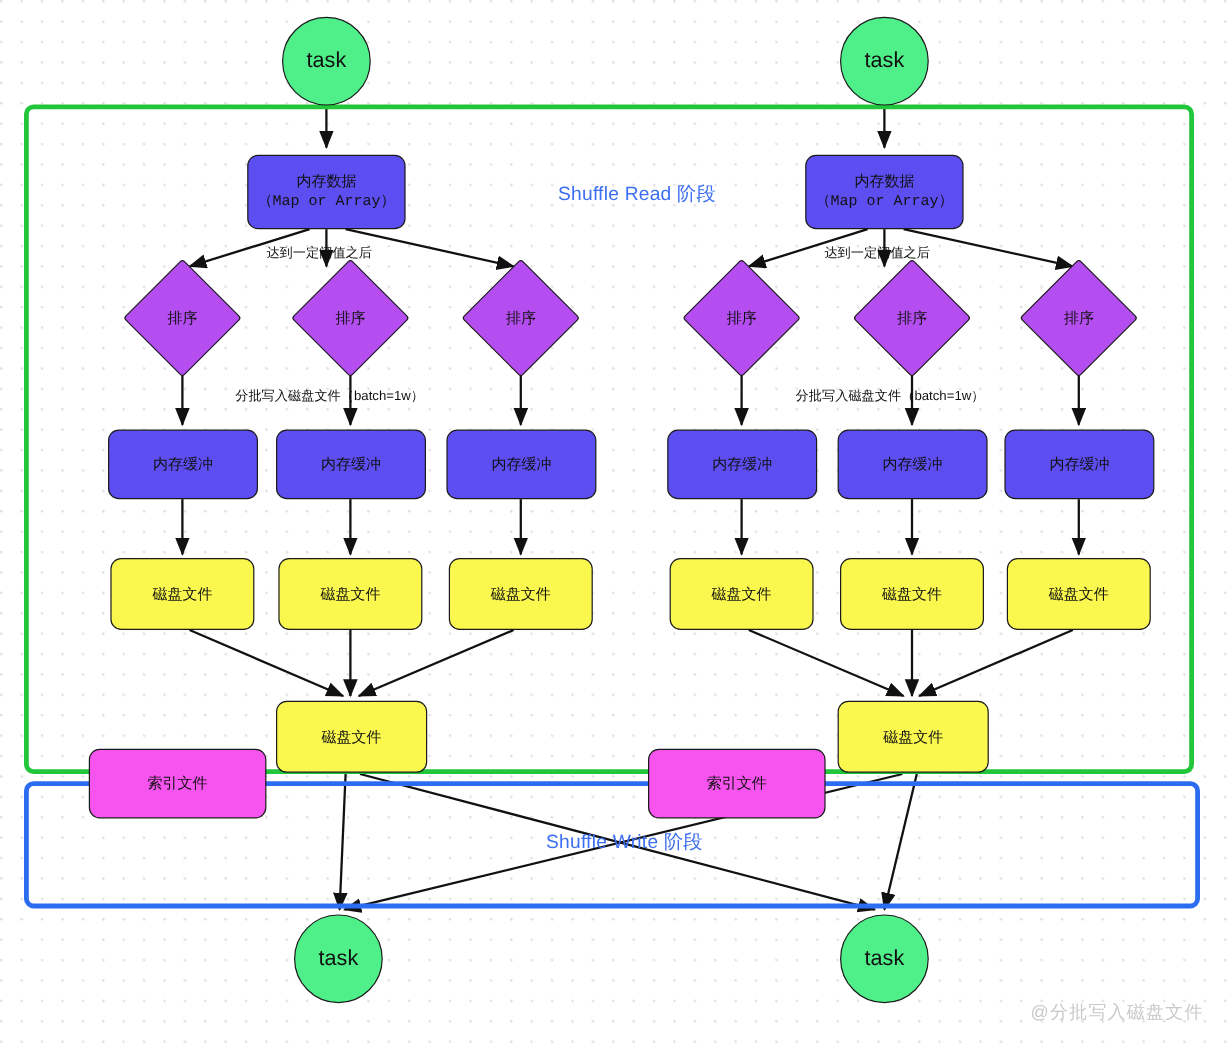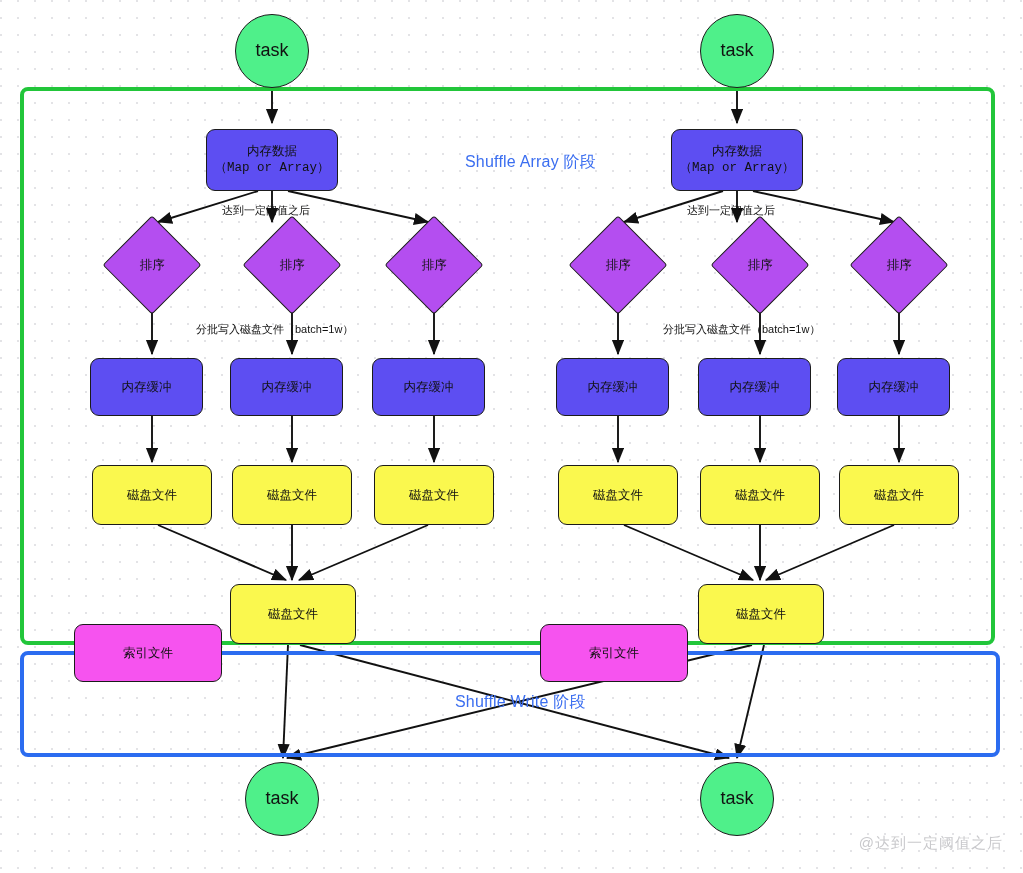--- a/index.html
+++ b/index.html
@@ -75,21 +75,21 @@
     width:70px;height:70px;
     background:#b44ef0;
     border-radius:3px;
     transform:rotate(45deg);
   }
   .sortdiamond > span{
     transform:rotate(-45deg);
     display:block;
   }
   .membuf{
-    width:113px;height:58px;
+    width:125px;height:58px;
     border-radius:9px;
     background:#5d4ef2;
   }
   .diskfile{
     width:120px;height:60px;
     border-radius:9px;
     background:#faf84e;
   }
   .diskfile-big{
     width:126px;height:60px;
@@ -169,21 +169,21 @@
       <line x1="288" y1="645" x2="283" y2="758"></line>
       <line x1="300" y1="645" x2="729" y2="758"></line>
       <line x1="752" y1="645" x2="287" y2="758"></line>
       <line x1="764" y1="645" x2="737" y2="758"></line>
     </g>
   </svg>
 
   <div class="frame frame-write"></div>
   <div class="frame frame-read"></div>
 
-  <div class="phase-label" id="label-write">Shuffle Array 阶段</div>
+  <div class="phase-label" id="label-write">Shuffle Read 阶段</div>
   <div class="phase-label" id="label-read">Shuffle Write 阶段</div>
 
   <div class="node task" style="left:235px;top:14px;">task</div>
   <div class="node task" style="left:700px;top:14px;">task</div>
 
   <div class="node memdata" style="left:206px;top:129px;">
     <div>
       <div>内存数据</div>
       <div>（Map or Array）</div>
     </div>
@@ -239,15 +239,15 @@
 
   <div class="node indexfile" style="left:74px;top:584px;">索引文件</div>
   <div class="node diskfile-big" style="left:230px;top:584px;">磁盘文件</div>
 
   <div class="node indexfile" style="left:540px;top:584px;">索引文件</div>
   <div class="node diskfile-big" style="left:698px;top:584px;">磁盘文件</div>
 
   <div class="node task" style="left:245px;top:762px;">task</div>
   <div class="node task" style="left:700px;top:762px;">task</div>
 
-  <div id="watermark">@达到一定阈值之后</div>
+  <div id="watermark">@分批写入磁盘文件</div>
 
 </div>
 
 </body></html>

